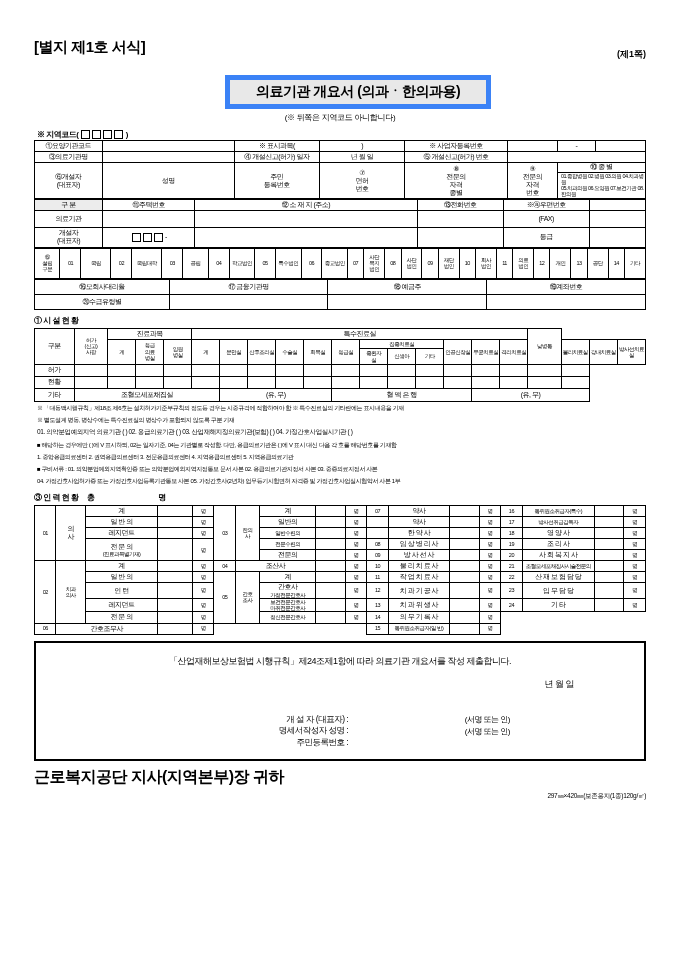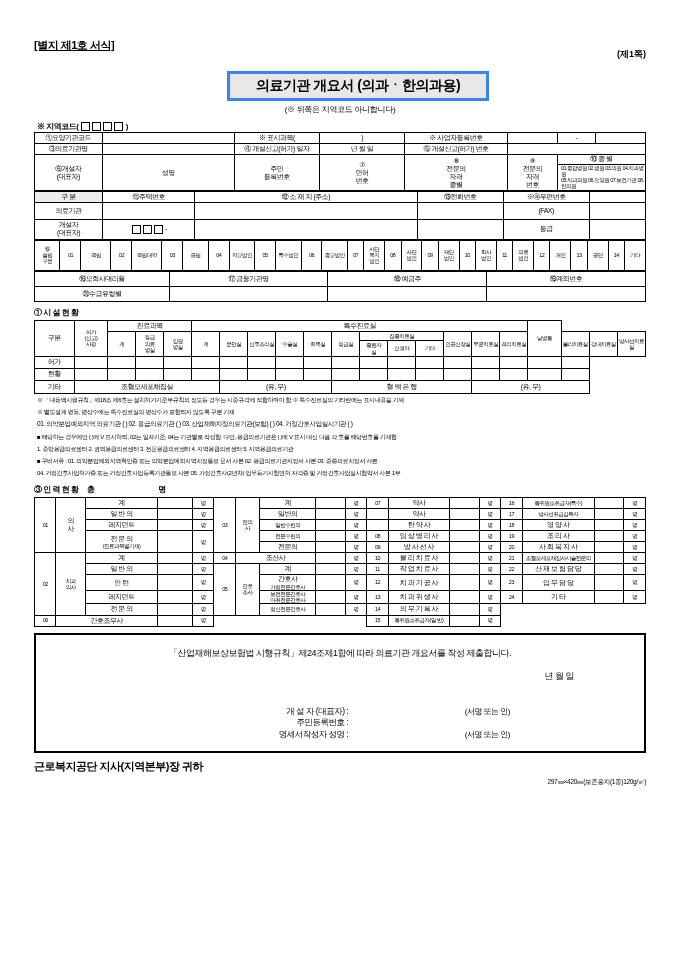--- a/index.html
+++ b/index.html
@@ -1,33 +1,33 @@
 <!DOCTYPE html>
 <html><head>
 <meta charset="utf-8">
 <style>
   html,body{margin:0;padding:0;background:#ffffff;}
   body{width:680px;height:962px;font-family:"Liberation Sans", sans-serif;color:#000;}
   .page{position:relative;width:680px;height:962px;box-sizing:border-box;padding:38px 34px 0 34px;}
-  .hdr-left{font-size:11px;font-weight:bold;letter-spacing:-0.5px;text-decoration:underline;}
+  .hdr-left{font-size:15px;font-weight:bold;letter-spacing:-0.5px;}
   .hdr-right{position:absolute;right:34px;top:48px;font-size:9px;font-weight:bold;}
   .title-wrap{margin-top:18px;text-align:center;}
-  .title-box{display:inline-block;border:3px solid #3b82f6;background:#e8e8e8;padding:3px 26px;font-size:14px;font-weight:bold;letter-spacing:-0.5px;margin-left:36px;}
+  .title-box{display:inline-block;border:5px solid #3b82f6;background:#e8e8e8;padding:3px 26px;font-size:14px;font-weight:bold;letter-spacing:-0.5px;margin-left:36px;}
   .subtitle{font-size:8px;margin-top:3px;letter-spacing:-0.3px;}
   table{border-collapse:collapse;width:100%;table-layout:fixed;}
   table td,table th{border:1px solid #000;font-size:7px;text-align:center;vertical-align:middle;padding:1px 1px;line-height:1.15;letter-spacing:-0.5px;overflow:hidden;}
   .nb td{border:none;}
   .shade{background:#ececec;}
   .lft{text-align:left;padding-left:3px;}
   .xtiny{font-size:5.5px;}
   .noline{border:none !important;}
   .zonehdr{font-size:8px;font-weight:bold;margin:5px 0 2px 0;letter-spacing:-0.5px;}
   .note{font-size:6px;text-align:left;line-height:1.35;letter-spacing:-0.4px;padding:2px 3px;}
   .bottombox{border:2px solid #000000;margin-top:6px;padding:8px 10px 10px 10px;}
-  .footer{margin-top:6px;font-size:11px;font-weight:bold;letter-spacing:-0.5px;}
+  .footer{margin-top:6px;font-size:16px;font-weight:bold;letter-spacing:-0.5px;}
   .chk{display:inline-block;width:7px;height:7px;border:1px solid #000;margin:0 1px;vertical-align:middle;}
 </style>
 </head>
 <body>
 
 <div class="page">
 
   <div class="hdr-left">[별지 제1호 서식]</div>
   <div class="hdr-right">(제1쪽)</div>
 
@@ -533,28 +533,28 @@
     <div style="text-align:right;font-size:9px;margin-top:10px;padding-right:60px;letter-spacing:-0.5px;">년           월           일</div>
     <div style="margin-top:23px;text-align:center;">
       <table class="nb" style="width:88%;margin:0 auto;">
         <tbody>
             <tr>
           <td class="noline" style="text-align:right;font-size:8.5px;width:52%">개 설 자 (대표자) :</td>
           <td class="noline" style="width:22%"></td>
           <td class="noline" style="text-align:left;font-size:8px;width:26%">(서명 또는 인)</td>
         </tr>
         <tr>
+          <td class="noline" style="text-align:right;font-size:8.5px">명세서작성자 성명 :</td>
+          <td class="noline"></td>
+          <td class="noline" style="text-align:left;font-size:8px">(서명 또는 인)</td>
+        </tr>
+        <tr>
           <td class="noline" style="text-align:right;font-size:8.5px">주민등록번호 :</td>
           <td class="noline"></td>
           <td class="noline"></td>
-        </tr>
-        <tr>
-          <td class="noline" style="text-align:right;font-size:8.5px">명세서작성자 성명 :</td>
-          <td class="noline"></td>
-          <td class="noline" style="text-align:left;font-size:8px">(서명 또는 인)</td>
         </tr>
       </tbody>
         </table>
     </div>
   </div>
 
   <div class="footer">근로복지공단        지사(지역본부)장   귀하</div>
   <div style="text-align:right;font-size:6.5px;margin-top:4px;letter-spacing:-0.3px;">297㎜×420㎜(보존용지(1종)120g/㎡)</div>
 
 </div>

